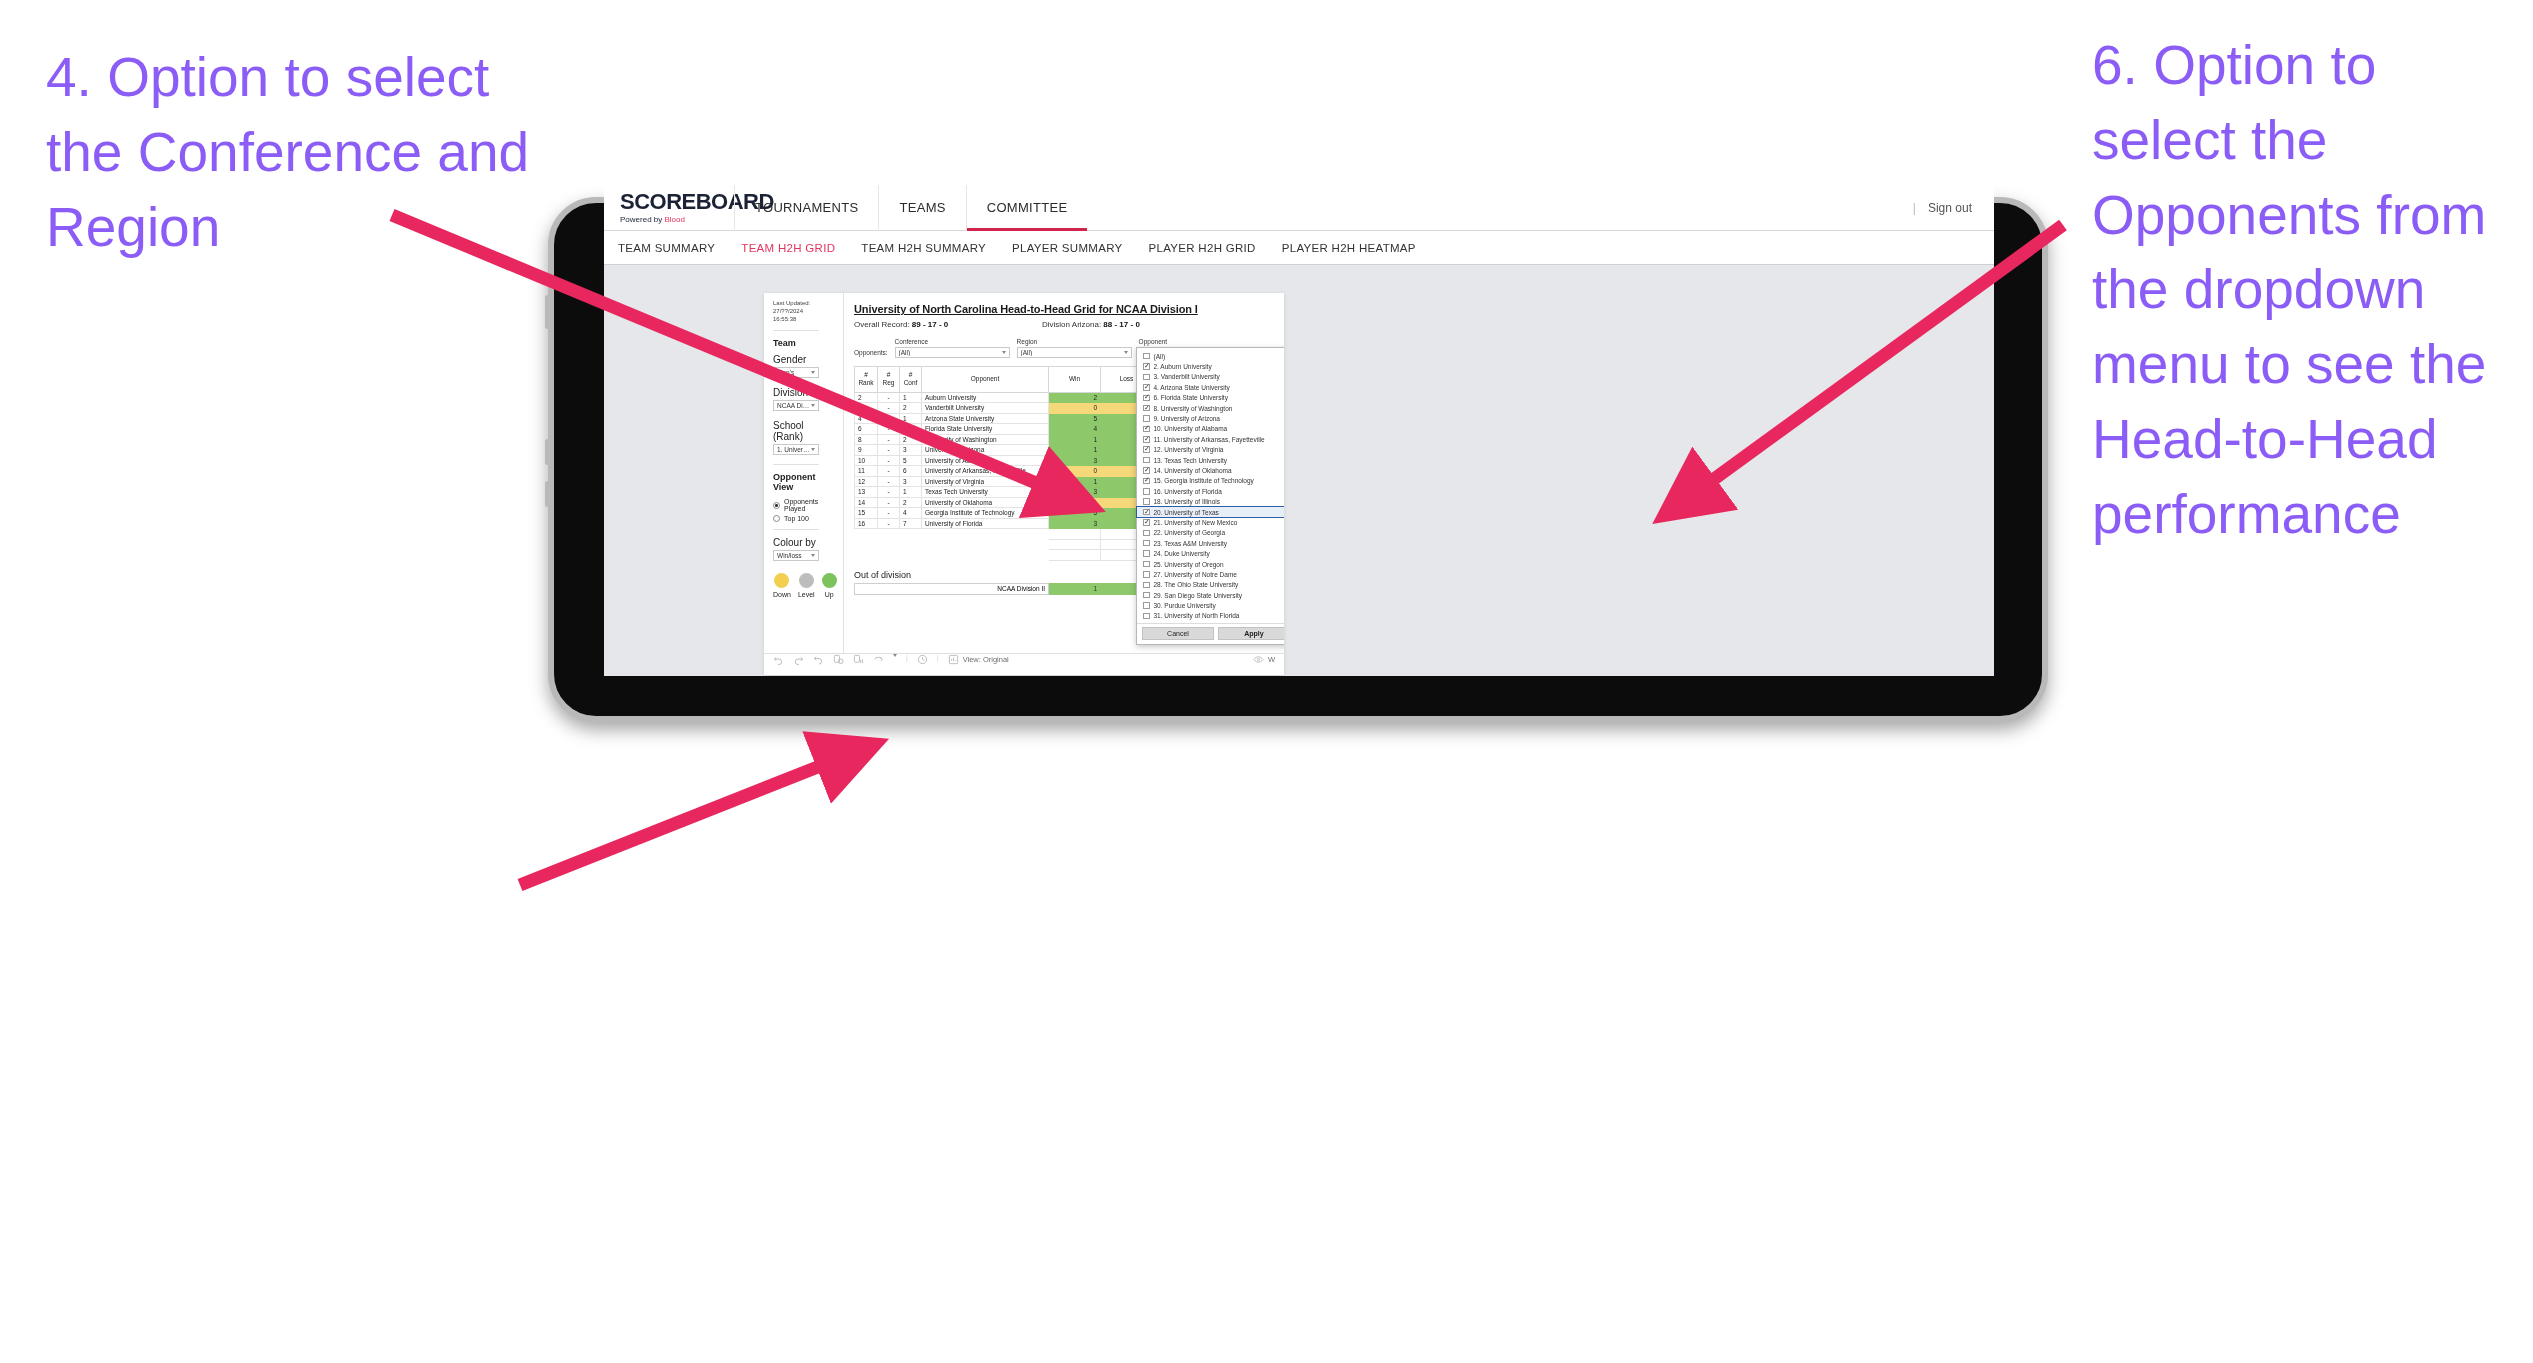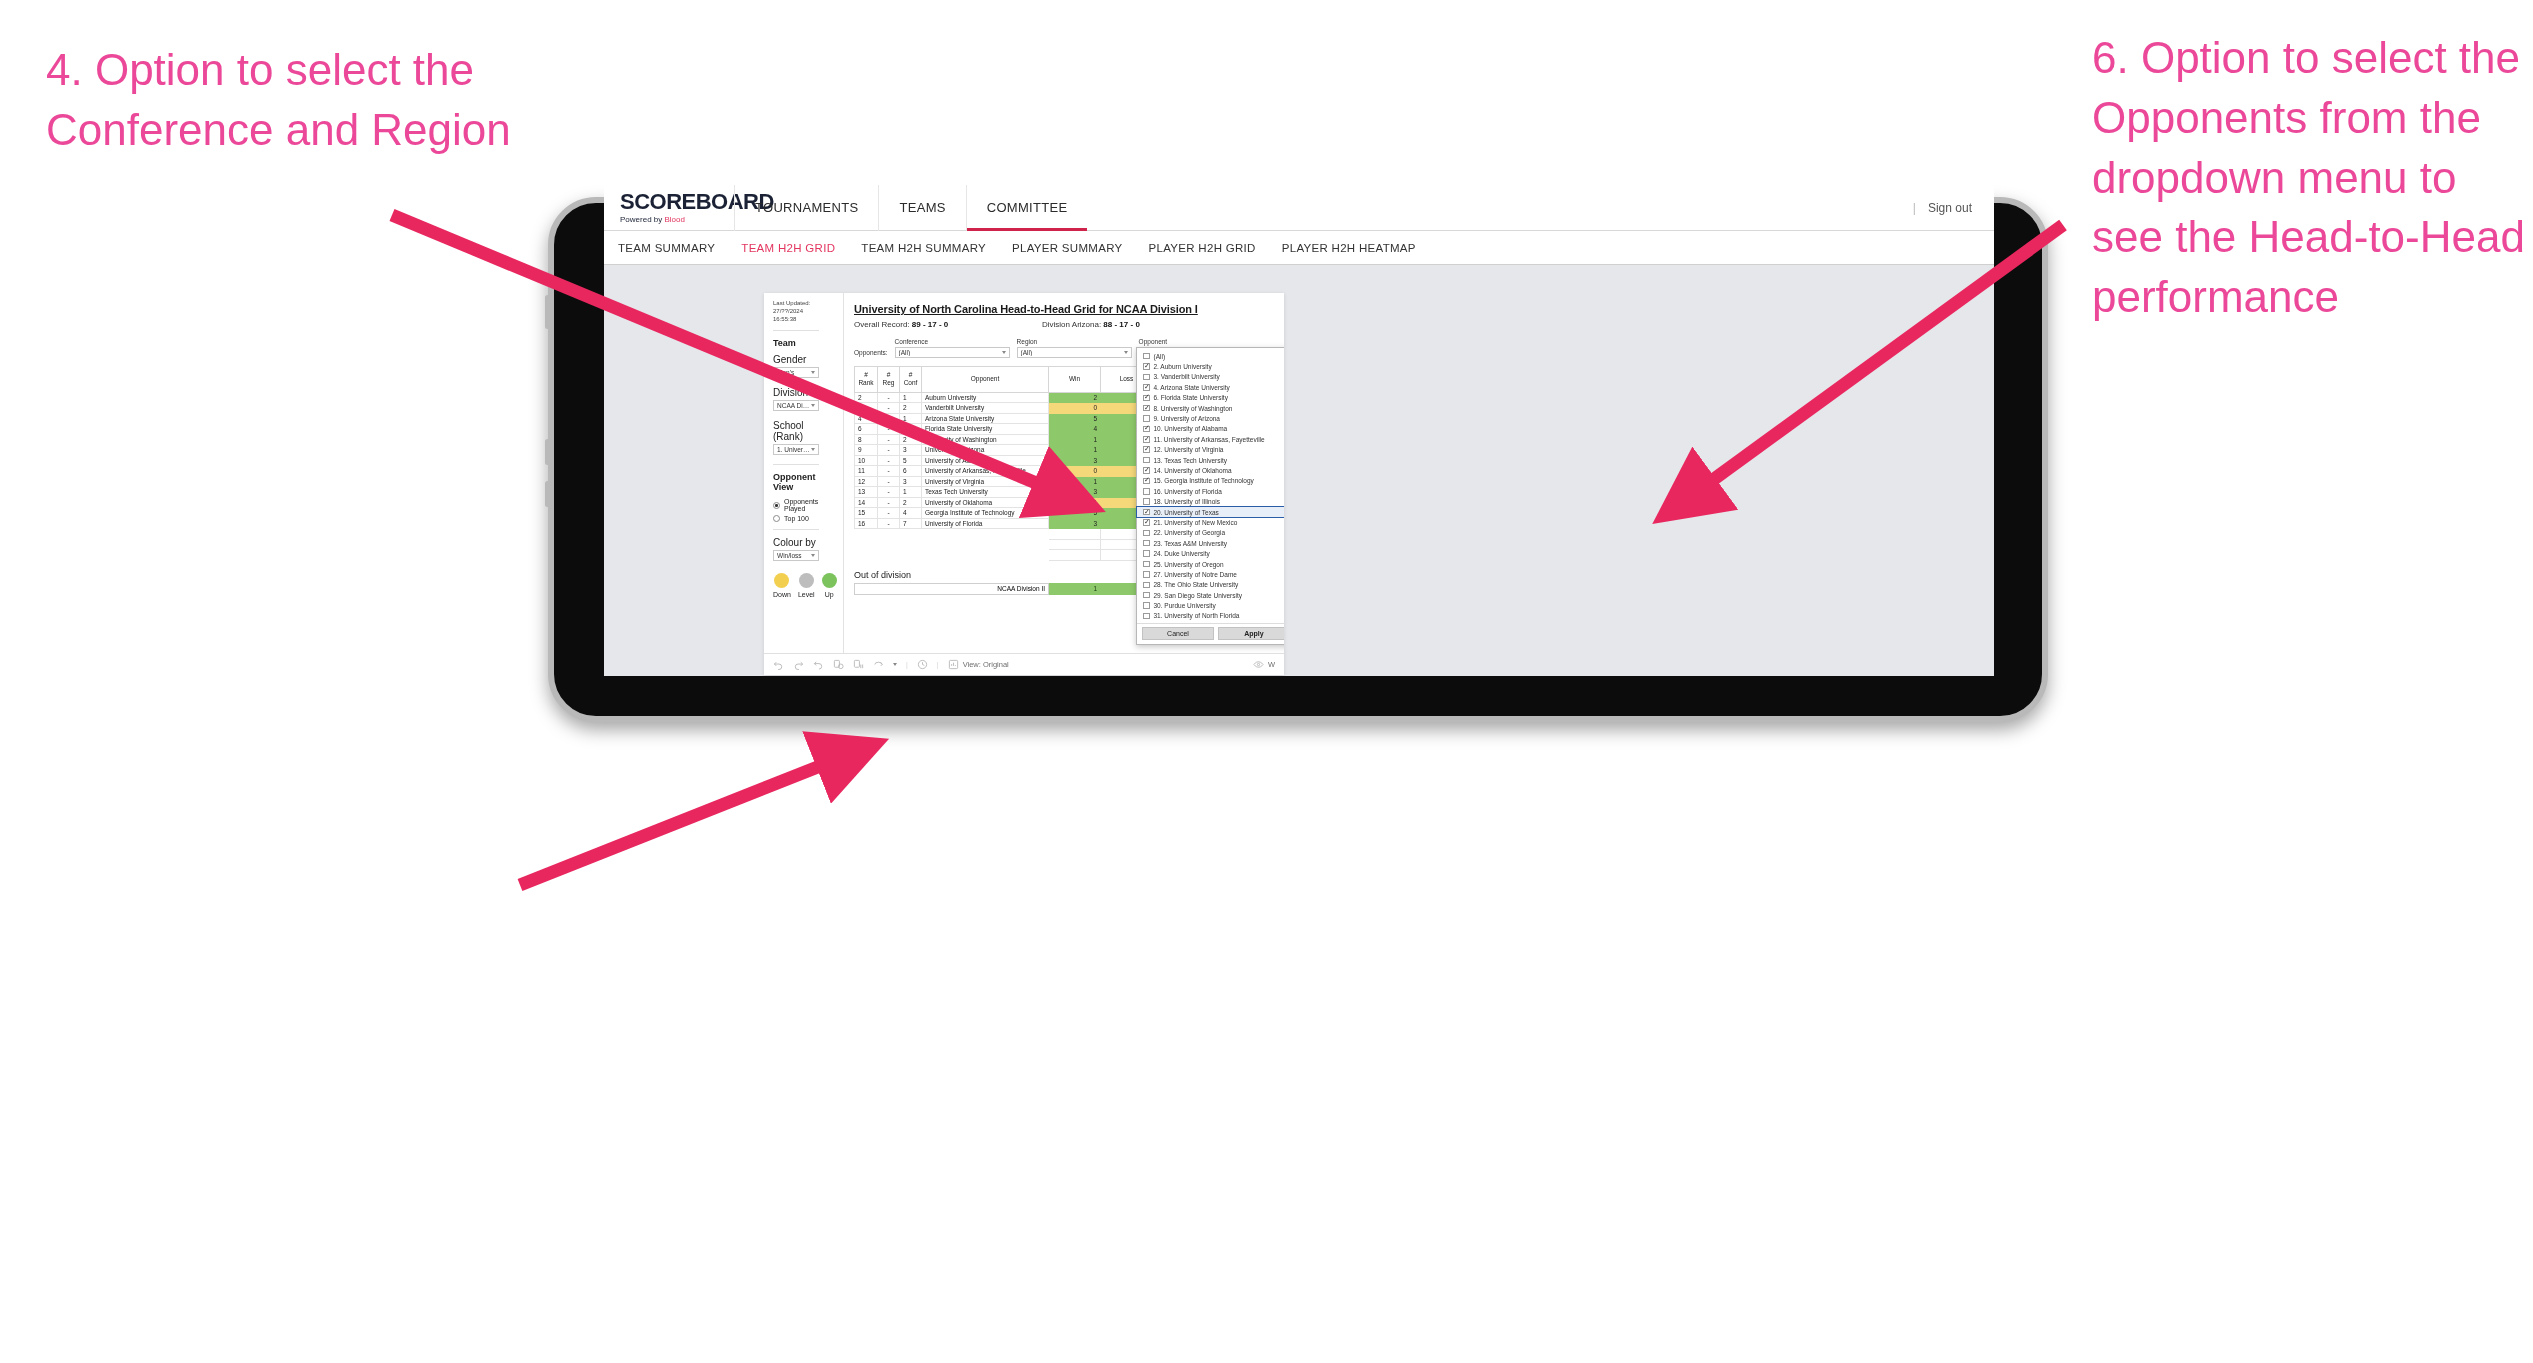--- a/index.html
+++ b/index.html
@@ -1,20 +1,20 @@
 <!DOCTYPE html>
 <html><head>
 <meta charset="utf-8">
 <style>
   * { box-sizing: border-box; margin:0; padding:0; }
   html,body { width:2533px; height:1363px; background:#ffffff; font-family:"Liberation Sans", sans-serif; }
   #stage { position:relative; width:2533px; height:1363px; overflow:hidden; background:#fff; }
 
   
-  .annot { position:absolute; color:#ec4899; font-size:44px; line-height:1.36; font-family:"Liberation Sans", sans-serif; white-space:pre-line; }
+  .annot { position:absolute; color:#8b5cf6; font-size:55px; line-height:1.36; font-family:"Liberation Sans", sans-serif; white-space:pre-line; }
   #annot-4 { left:46px;  top:40px;  width:520px; }
   #annot-5 { left:18px;  top:840px; width:520px; }
   #annot-6 { left:2092px; top:28px; width:440px; }
 
   .arrow-svg { position:absolute; left:0; top:0; width:2533px; height:1363px; pointer-events:none; }
 
   
   #tablet { position:absolute; left:548px; top:197px; width:1500px; height:525px; }
   #tablet-shell { position:absolute; left:0; top:0; width:1500px; height:525px; border-radius:48px;
     background:#0c0c0c; border:6px solid #b9b9b9; box-shadow:0 8px 18px rgba(0,0,0,.35); }
@@ -99,21 +99,21 @@
   #opp-list { padding:3px 0 2px 0; }
   .oi { display:flex; align-items:center; gap:4px; padding:0.6px 6px; font-size:6.5px; color:#333; height:10.4px; }
   .oi.sel { background:#e8eef7; outline:1px solid #2a5da8; }
   .cb { width:6.5px;height:6.5px;border:1px solid #9a9a9a;background:#fff;flex:0 0 auto; position:relative; }
   .cb.on::after { content:"✓"; position:absolute; left:0px; top:-2.2px; font-size:7px; color:#333; line-height:1; }
   #opp-actions { display:flex; gap:4px; padding:3px 5px 4px; border-top:1px solid #ddd; }
   .obtn { flex:1; background:#d9d9d9; border:1px solid #c2c2c2; font-size:7px; color:#222; text-align:center; padding:2px 0; }
   .obtn.primary { font-weight:bold; }
 
   
-  #viz-toolbar { height:22px; border-top:1px solid #e0e0e0; display:flex; align-items:center; gap:9px;
+  #viz-toolbar { height:22px; border-top:1px solid #e0e0e0; display:flex; align-items:flex-start; gap:9px;
                  padding:0 9px; font-size:7px; color:#8c8c8c; background:#fff; }
   .tb-ico { width:11px; height:11px; opacity:.62; }
   .tb-sep { color:#d5d5d5; }
   #tb-view { display:flex; align-items:center; gap:4px; color:#6e6e6e; font-size:7.5px; }
   #tb-right { margin-left:auto; display:flex; align-items:center; gap:4px; color:#6e6e6e; font-size:7.5px; }
 </style>
 </head>
 <body>
 
 <div id="stage">

